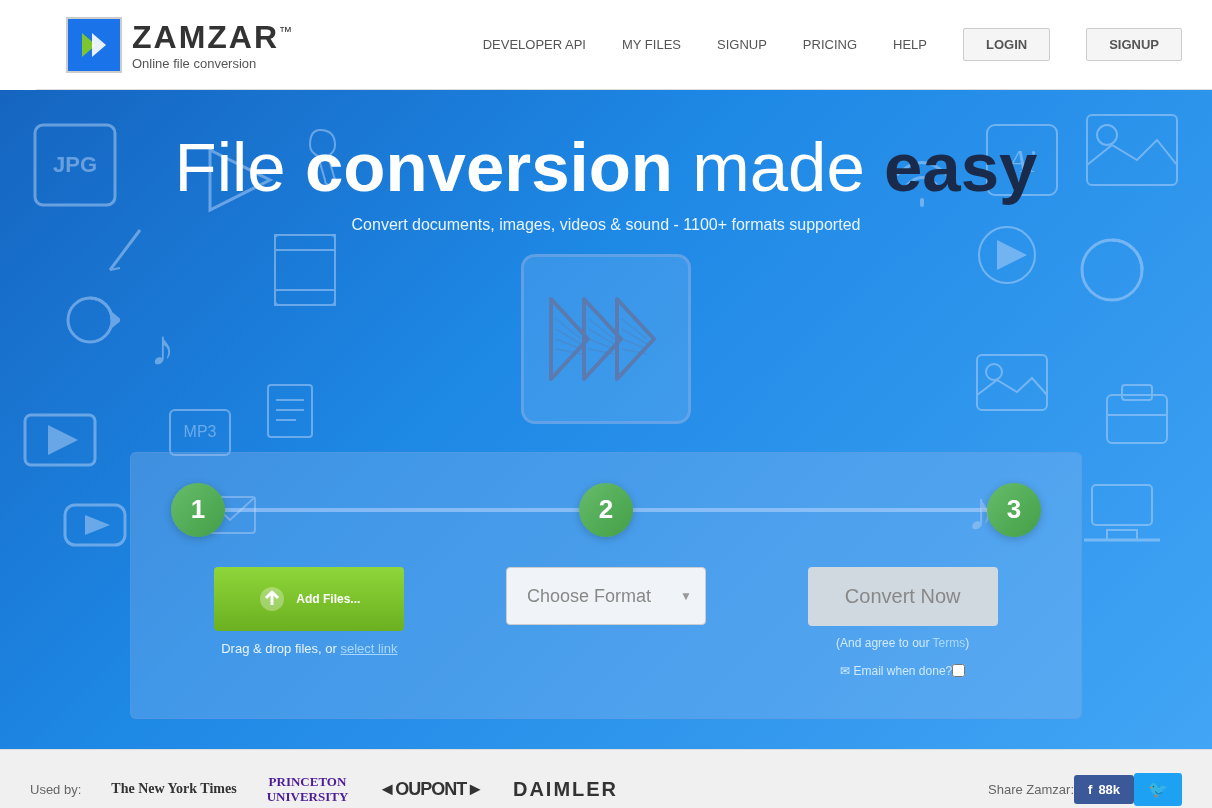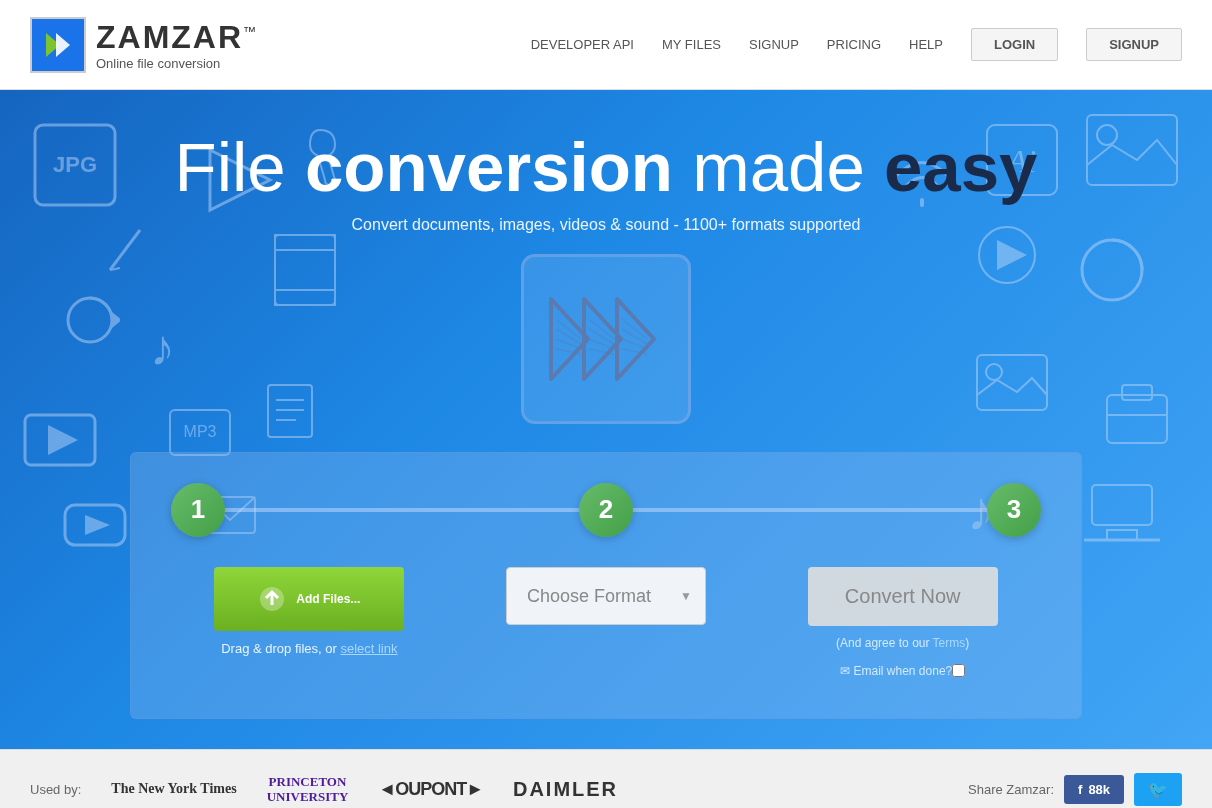--- a/index.html
+++ b/index.html
@@ -9,20 +9,21 @@
     .header {
       background: #fff;
       border-bottom: 1px solid #ddd;
       height: 90px;
       display: flex;
       align-items: center;
       justify-content: space-between;
       padding: 0 30px;
       position: relative;
       z-index: 10;
+      margin-left: 36px;
     }
     .logo-area {
       display: flex;
       align-items: center;
       gap: 10px;
     }
     .logo-icon {
       width: 56px;
       height: 56px;
       background: #1a73e8;
@@ -38,21 +39,21 @@
       font-weight: bold;
       color: #333;
       letter-spacing: 2px;
       font-family: Arial, sans-serif;
     }
     .logo-sub { font-size: 13px; color: #555; }
 
     .nav-links {
       display: flex;
       align-items: center;
-      gap: 28px;
+      gap: 36px;
     }
     .nav-link {
       font-size: 13px;
       color: #555;
       text-decoration: none;
       cursor: pointer;
       font-weight: 500;
     }
     .nav-btn {
       padding: 8px 22px;
@@ -248,21 +249,20 @@
     }
     .used-by-label { font-size: 13px; color: #666; }
     .brand-logo { font-size: 18px; color: #333; font-weight: bold; }
     .brand-logo.times { font-family: Georgia, serif; font-size: 14px; }
     .brand-logo.princeton { font-size: 12px; text-align: center; color: #4c1d95; }
     .brand-logo.daimler { font-size: 20px; font-family: Arial, sans-serif; letter-spacing: 2px; }
 
     .share-area {
       display: flex;
       align-items: center;
-      gap: 10px;
     }
     .share-label { font-size: 13px; color: #666; }
     .fb-btn {
       background: #3b5998;
       color: #fff;
       border: none;
       border-radius: 3px;
       padding: 7px 14px;
       font-size: 13px;
       font-weight: bold;

